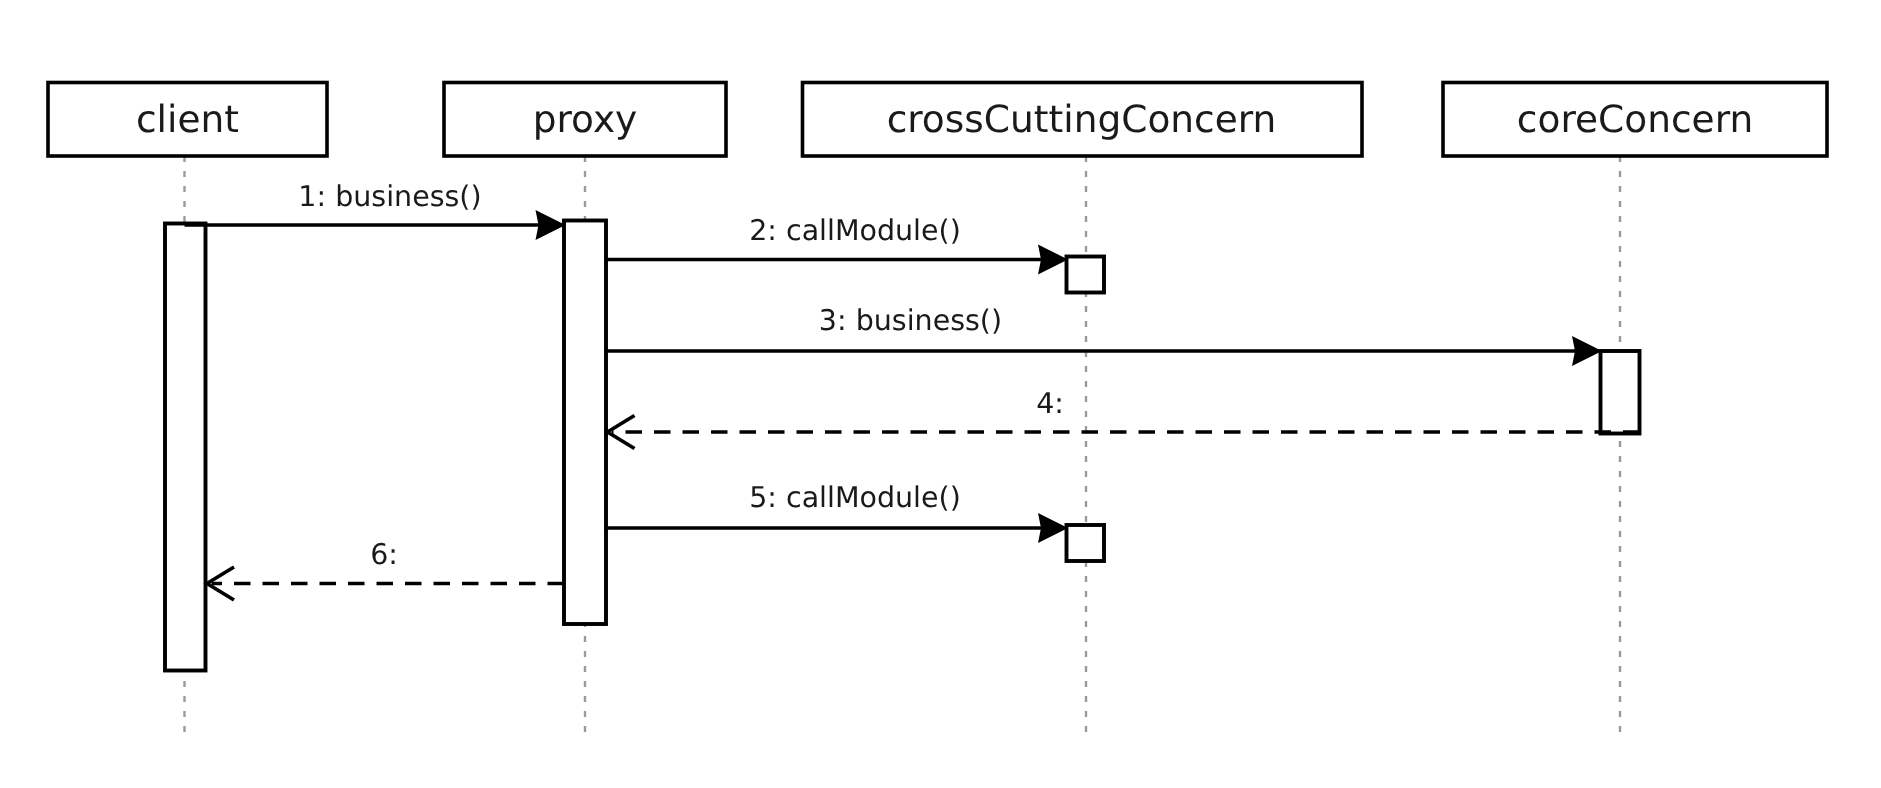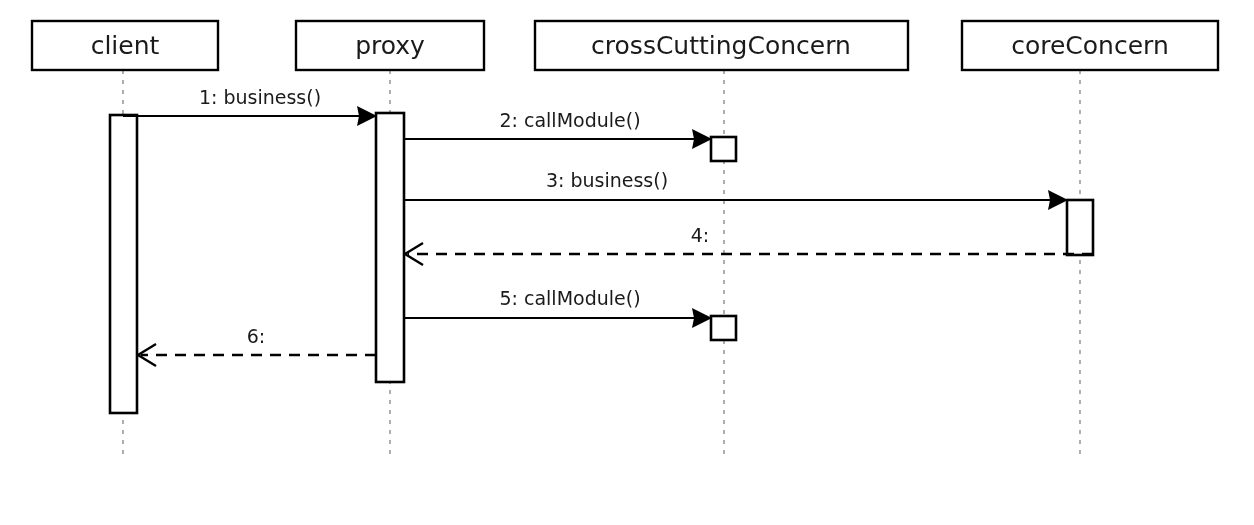--- a/index.html
+++ b/index.html
@@ -9,20 +9,21 @@
   }
   body {
     font-family: "DejaVu Sans", sans-serif;
   }
   #diagram-root {
     position: relative;
     width: 1254px;
     height: 456px;
     background: #ffffff;
     overflow: hidden;
+    margin-top: 34px;
   }
   .svg-layer {
     position: absolute;
     left: 0;
     top: 0;
     width: 1254px;
     height: 525px;
   }
   .lifeline-header-label {
     font-size: 25px;

